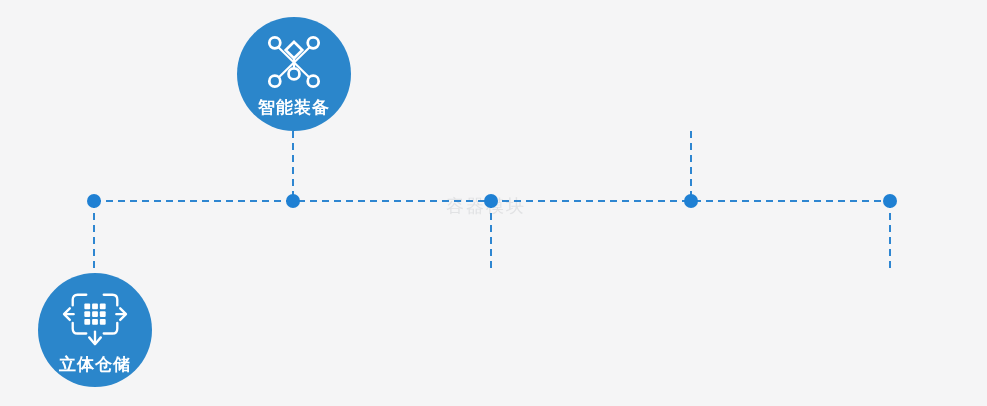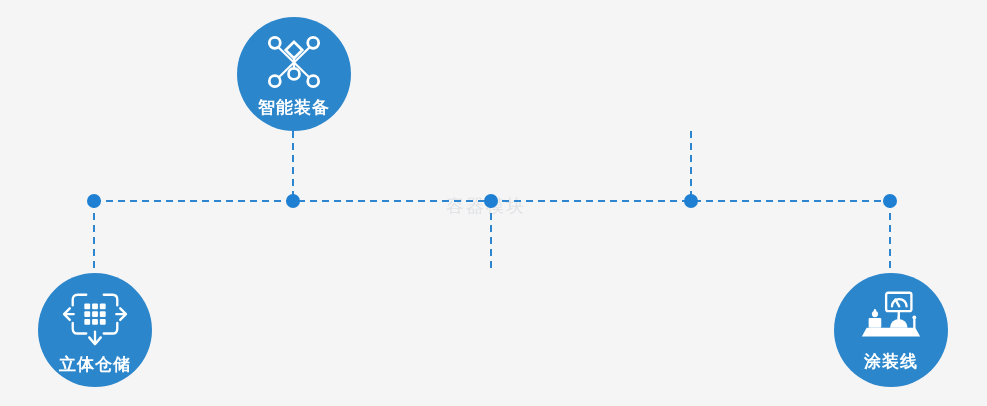--- a/index.html
+++ b/index.html
@@ -95,36 +95,14 @@
       <polyline class="s2" points="9,22 3,28 9,34"></polyline>
       <line class="s2" x1="57" y1="28" x2="66" y2="28"></line>
       <polyline class="s2" points="61,22 67,28 61,34"></polyline>
       <line class="s2" x1="35" y1="46" x2="35" y2="57"></line>
       <polyline class="s2" points="29,52 35,59 41,52"></polyline>
     </svg>
     <span class="lbl">立体仓储</span>
   </div>
 
 
-  <div class="node" style="left:834px;top:273px;">
-    <svg class="ic" width="70" height="56" viewBox="0 0 72 56">
-
-      <rect class="s2" x="31" y="2" width="26" height="19" rx="2"></rect>
-      <path class="s2" d="M37,16 A7.5,7.5 0 0 1 52,16" stroke-width="2"></path>
-      <line class="s2" x1="44.5" y1="16" x2="40.5" y2="9" stroke-width="2"></line>
-      <line class="s2" x1="44" y1="21" x2="44" y2="30"></line>
-
-      <path class="f" d="M35,38 a9,9 0 0 1 18,0 Z"></path>
-      <line class="s2" x1="44" y1="27" x2="44" y2="31" stroke-width="2"></line>
-
-      <rect class="f" x="13" y="28" width="13" height="10" rx="1"></rect>
-      <circle class="f" cx="19.5" cy="24" r="3.2"></circle>
-      <line class="s2" x1="19.5" y1="20" x2="19.5" y2="22" stroke-width="2"></line>
-
-      <line class="s2" x1="60" y1="30" x2="60" y2="38" stroke-width="2"></line>
-      <circle class="f" cx="60" cy="27.5" r="2"></circle>
-
-      <path class="f" d="M11,38 L61,38 L66,47 L6,47 Z"></path>
-    </svg>
-    <span class="lbl">涂装线</span>
-  </div>
 
 </div>
 
 </body></html>

